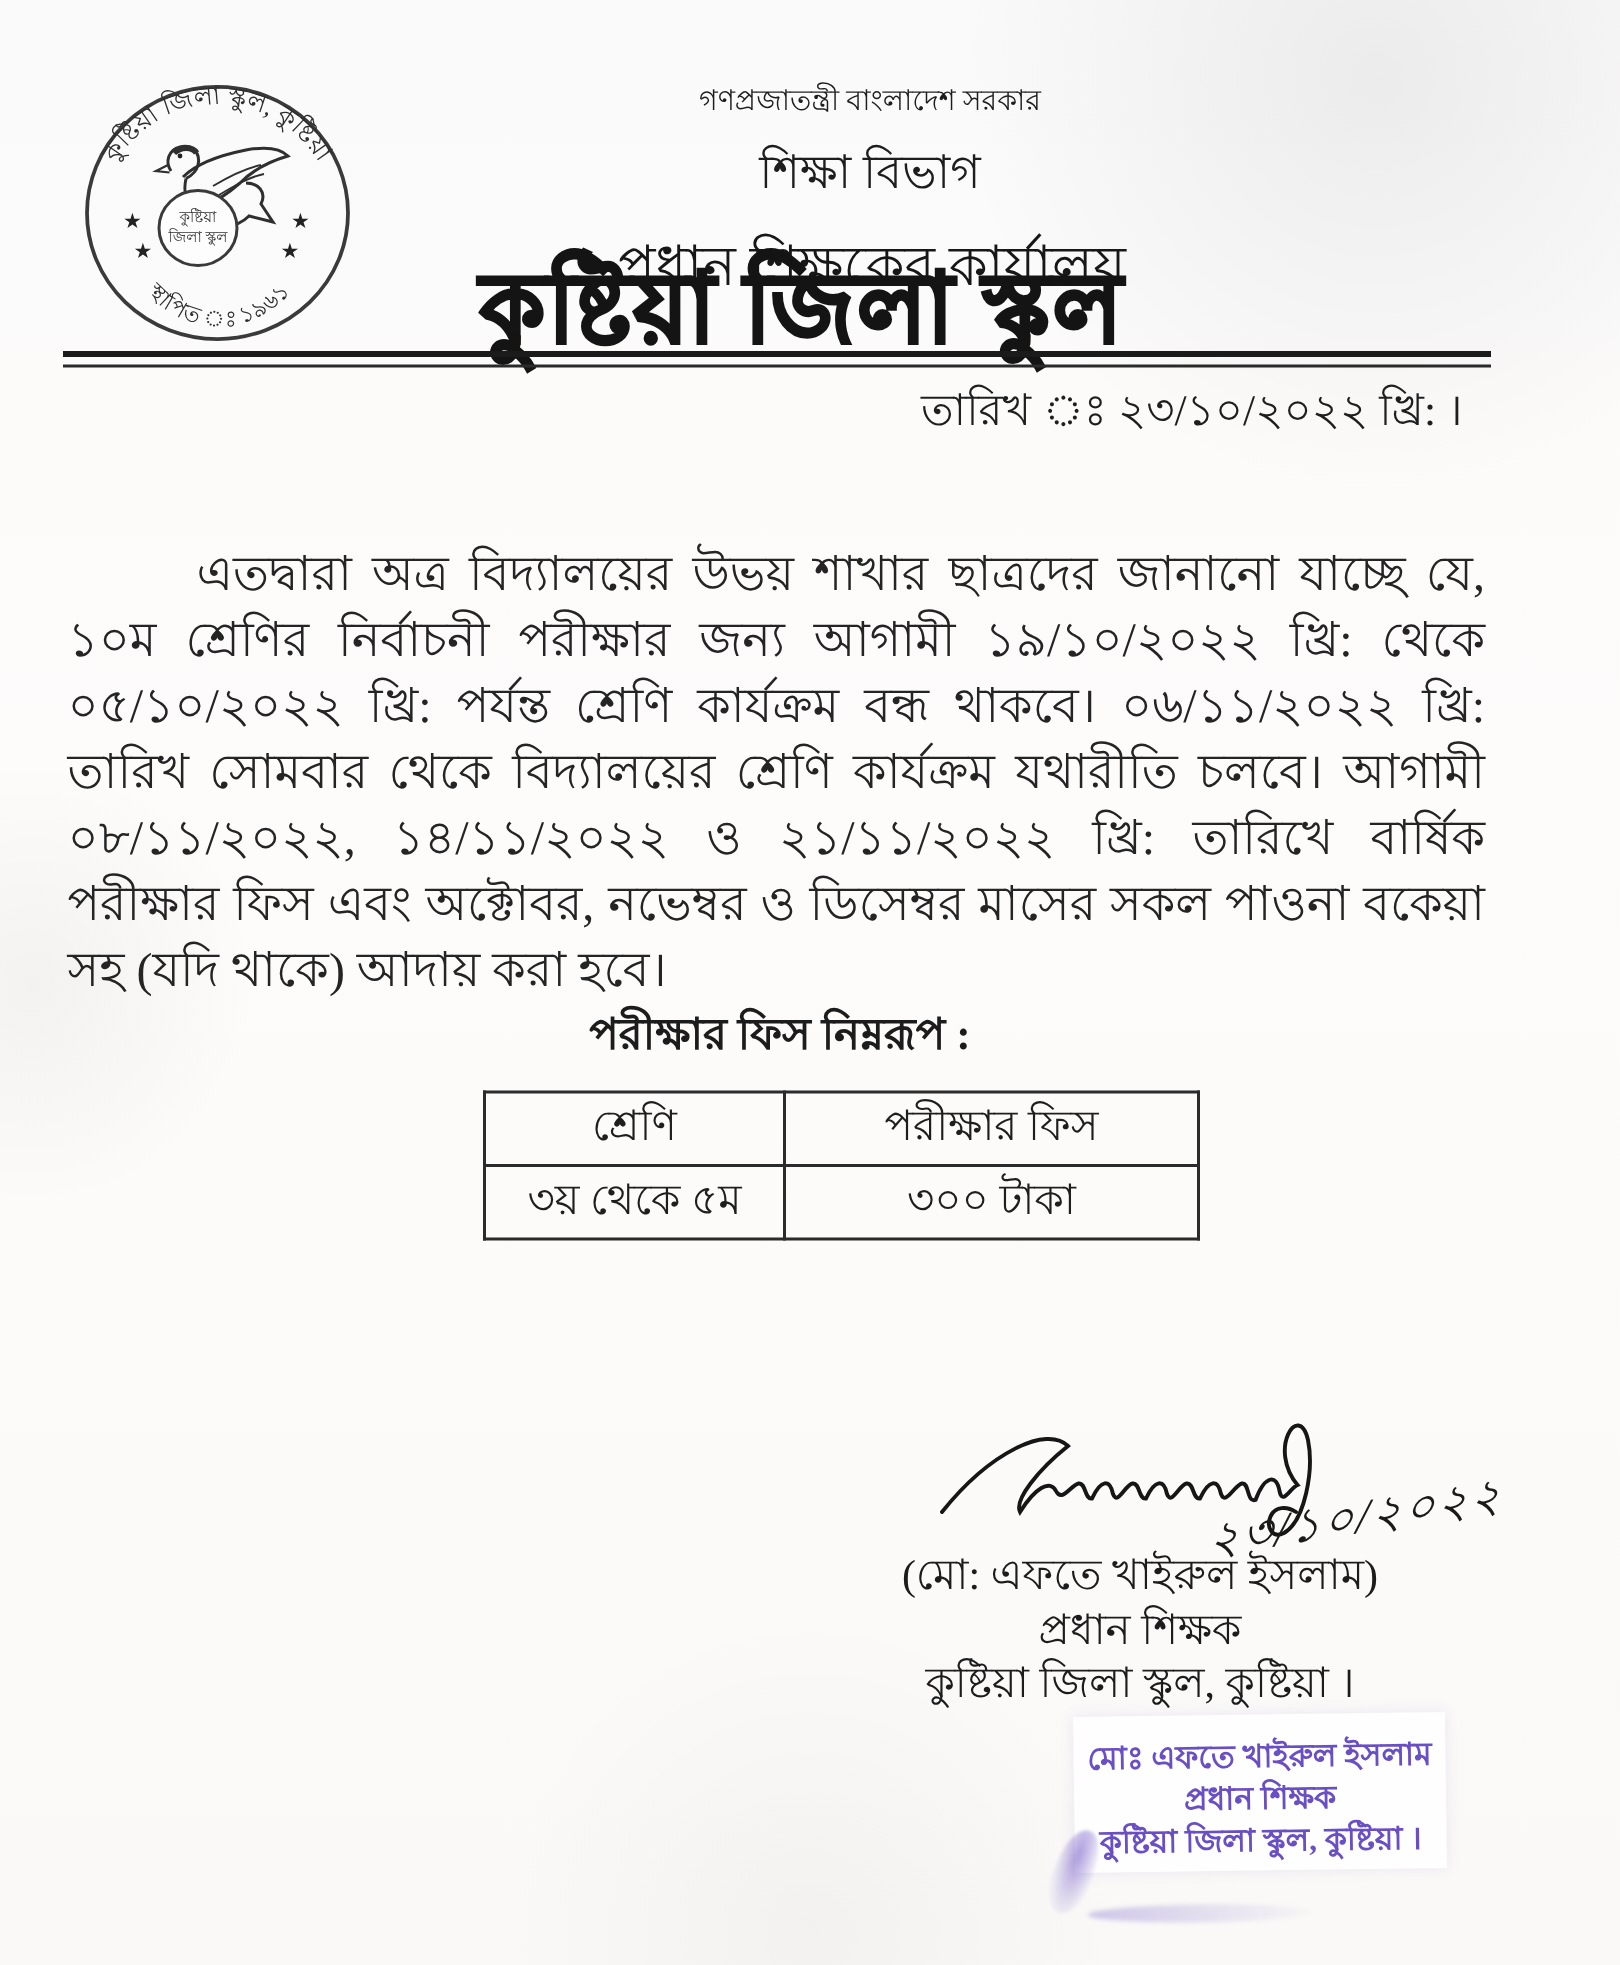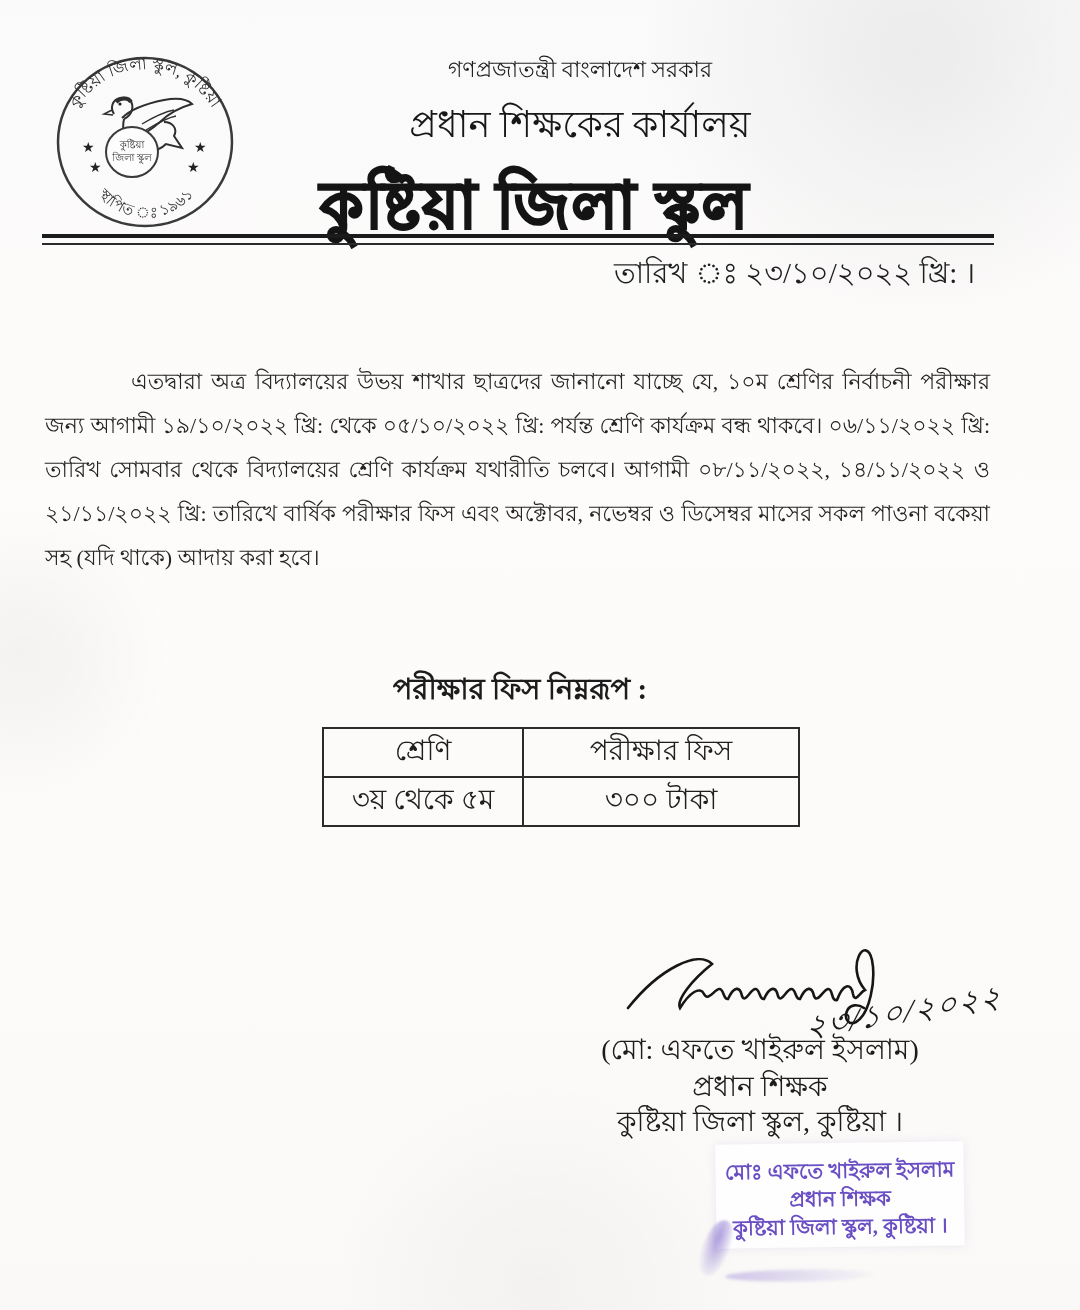--- a/index.html
+++ b/index.html
@@ -11,40 +11,40 @@
       radial-gradient(circle at 85% 4%, rgba(0,0,0,0.06), rgba(0,0,0,0) 18%),
       radial-gradient(circle at 2% 50%, rgba(0,0,0,0.04), rgba(0,0,0,0) 12%),
       radial-gradient(circle at 50% 98%, rgba(0,0,0,0.03), rgba(0,0,0,0) 15%),
       linear-gradient(180deg,#fbfafa 0%,#fdfcfb 40%,#faf9f7 100%);
     font-family:"Liberation Serif", serif;
     color:#222;
     overflow:hidden;
   }
   .seal{position:absolute;left:52px;top:52px;width:186px;height:176px;}
   .hdr{position:absolute;left:200px;right:120px;top:52px;text-align:center;}
-  .hdr-gov{font-size:22px;color:#1d1d1d;}
+  .hdr-gov{font-size:19px;color:#1d1d1d;}
   .hdr-dept{font-size:31px;margin-top:6px;color:#1d1d1d;}
   .hdr-office{font-size:37px;margin-top:6px;color:#171717;font-family:Liberation Serif, serif;}
   .school-title{
     position:absolute;left:205px;top:158px;width:660px;text-align:center;
     font-size:62px;font-weight:900;color:#141414;letter-spacing:2px;
     -webkit-text-stroke:2px #141414;
     transform:scaleY(1.05);
   }
   .rule{
     position:absolute;left:42px;top:234px;width:952px;height:5px;
     border-top:4px solid #1b1b1b;border-bottom:2px solid #2a2a2a;
   }
   .date-line{
     position:absolute;right:105px;top:250px;
     font-size:29px;color:#1e1e1e;
   }
   .body-par{
     position:absolute;left:45px;top:360px;width:945px;
-    font-size:22px;line-height:44px;color:#242424;
+    font-size:32px;line-height:44px;color:#242424;
     text-align:justify;text-indent:86px;
   }
   .fees-heading{
     position:absolute;left:0;top:666px;width:1040px;text-align:center;
     font-size:29px;color:#1c1c1c;font-weight:bold;
   }
   table.fees{
     position:absolute;left:322px;top:727px;
     border-collapse:collapse;
     font-size:28px;color:#1e1e1e;
@@ -123,20 +123,21 @@
         <path d="M 90,72 C 100,66 112,60 122,58 M 94,78 C 104,72 114,66 124,64" stroke-width="1.3"></path>
       </g>
       <ellipse cx="80" cy="100" rx="26" ry="25" fill="#fdfdfd" stroke="#3a3a3a" stroke-width="2"></ellipse>
       <text x="80" y="96" font-size="10" fill="#333" text-anchor="middle">কুষ্টিয়া</text>
       <text x="80" y="109" font-size="10" fill="#333" text-anchor="middle">জিলা স্কুল</text>
     </svg>
   </div>
 
   <div class="hdr">
     <div class="hdr-gov">গণপ্রজাতন্ত্রী বাংলাদেশ সরকার</div>
+    <div class="hdr-dept">শিক্ষা বিভাগ</div>
     <div class="hdr-office">প্রধান শিক্ষকের কার্যালয়</div>
   </div>
   <div class="school-title">কুষ্টিয়া জিলা স্কুল</div>
 
   <div class="rule"></div>
 
   <div class="date-line">তারিখ ঃ ২৩/১০/২০২২ খ্রি: ।</div>
 
   <div class="body-par">এতদ্বারা অত্র বিদ্যালয়ের উভয় শাখার ছাত্রদের জানানো যাচ্ছে যে, ১০ম শ্রেণির নির্বাচনী পরীক্ষার জন্য আগামী ১৯/১০/২০২২ খ্রি: থেকে  ০৫/১০/২০২২ খ্রি: পর্যন্ত শ্রেণি কার্যক্রম বন্ধ থাকবে। ০৬/১১/২০২২ খ্রি: তারিখ সোমবার থেকে বিদ্যালয়ের শ্রেণি কার্যক্রম যথারীতি চলবে। আগামী ০৮/১১/২০২২,  ১৪/১১/২০২২ ও ২১/১১/২০২২ খ্রি: তারিখে বার্ষিক পরীক্ষার ফিস এবং অক্টোবর, নভেম্বর ও ডিসেম্বর মাসের সকল পাওনা বকেয়া সহ (যদি থাকে) আদায় করা হবে।</div>
 

